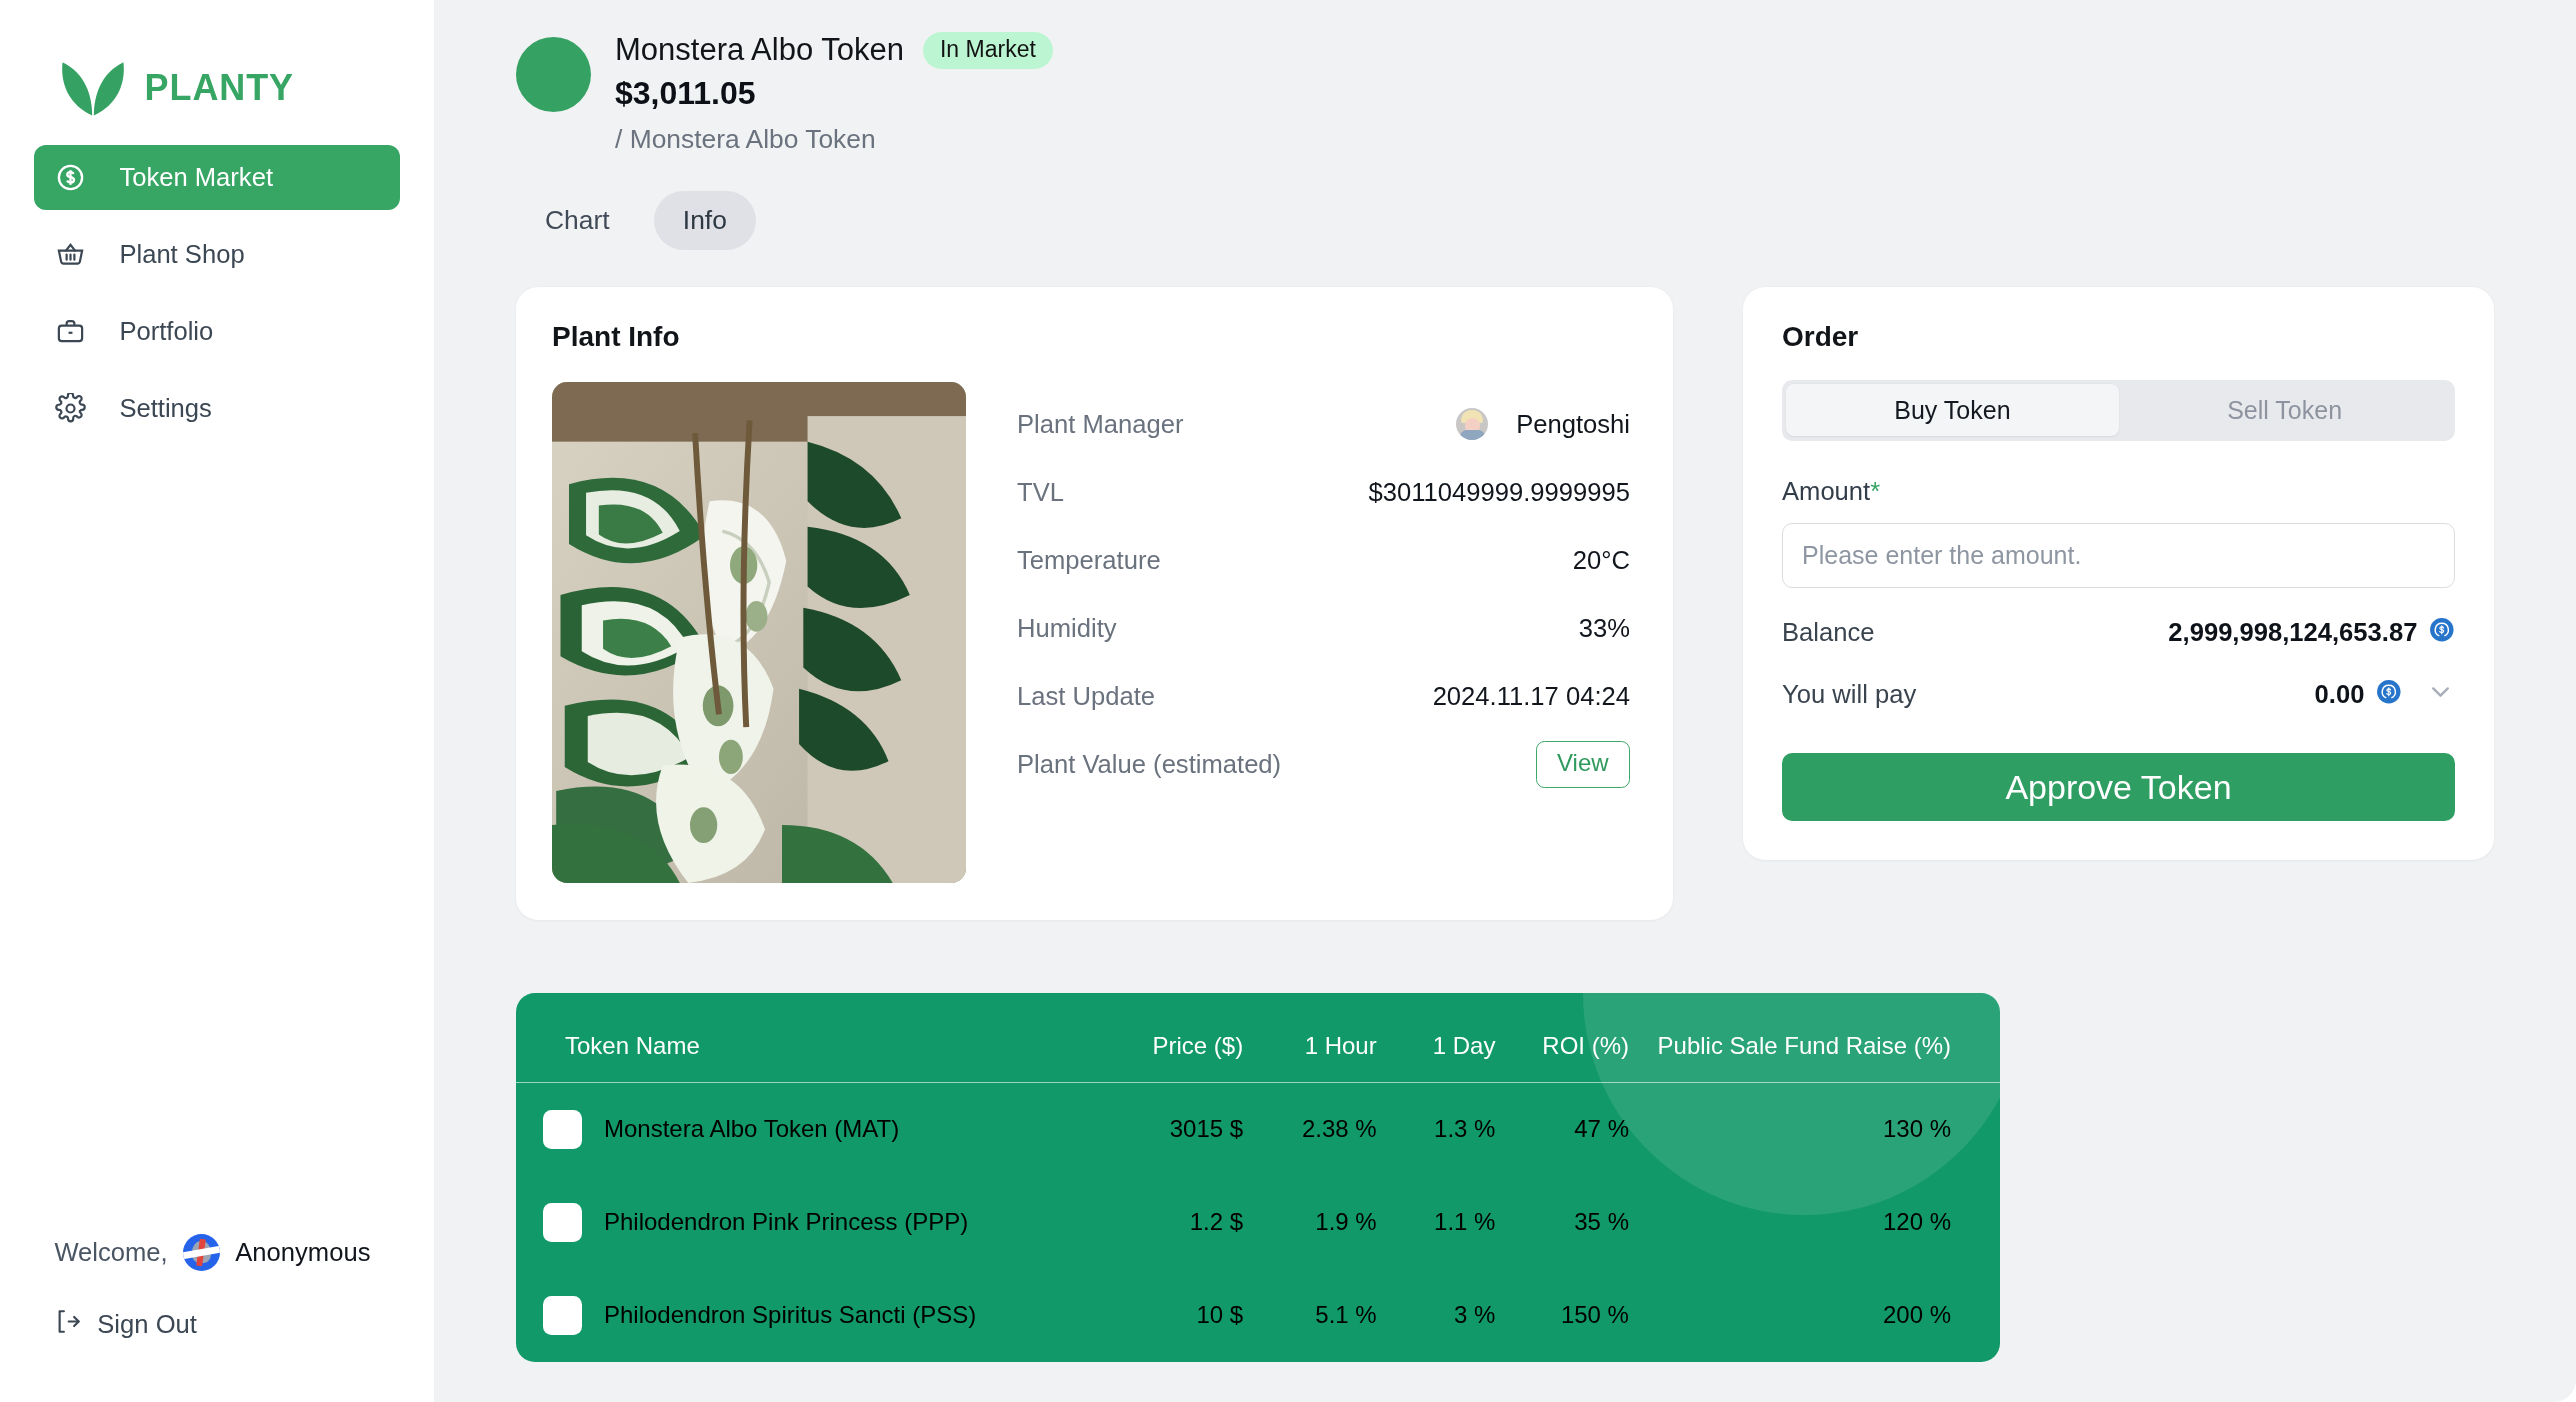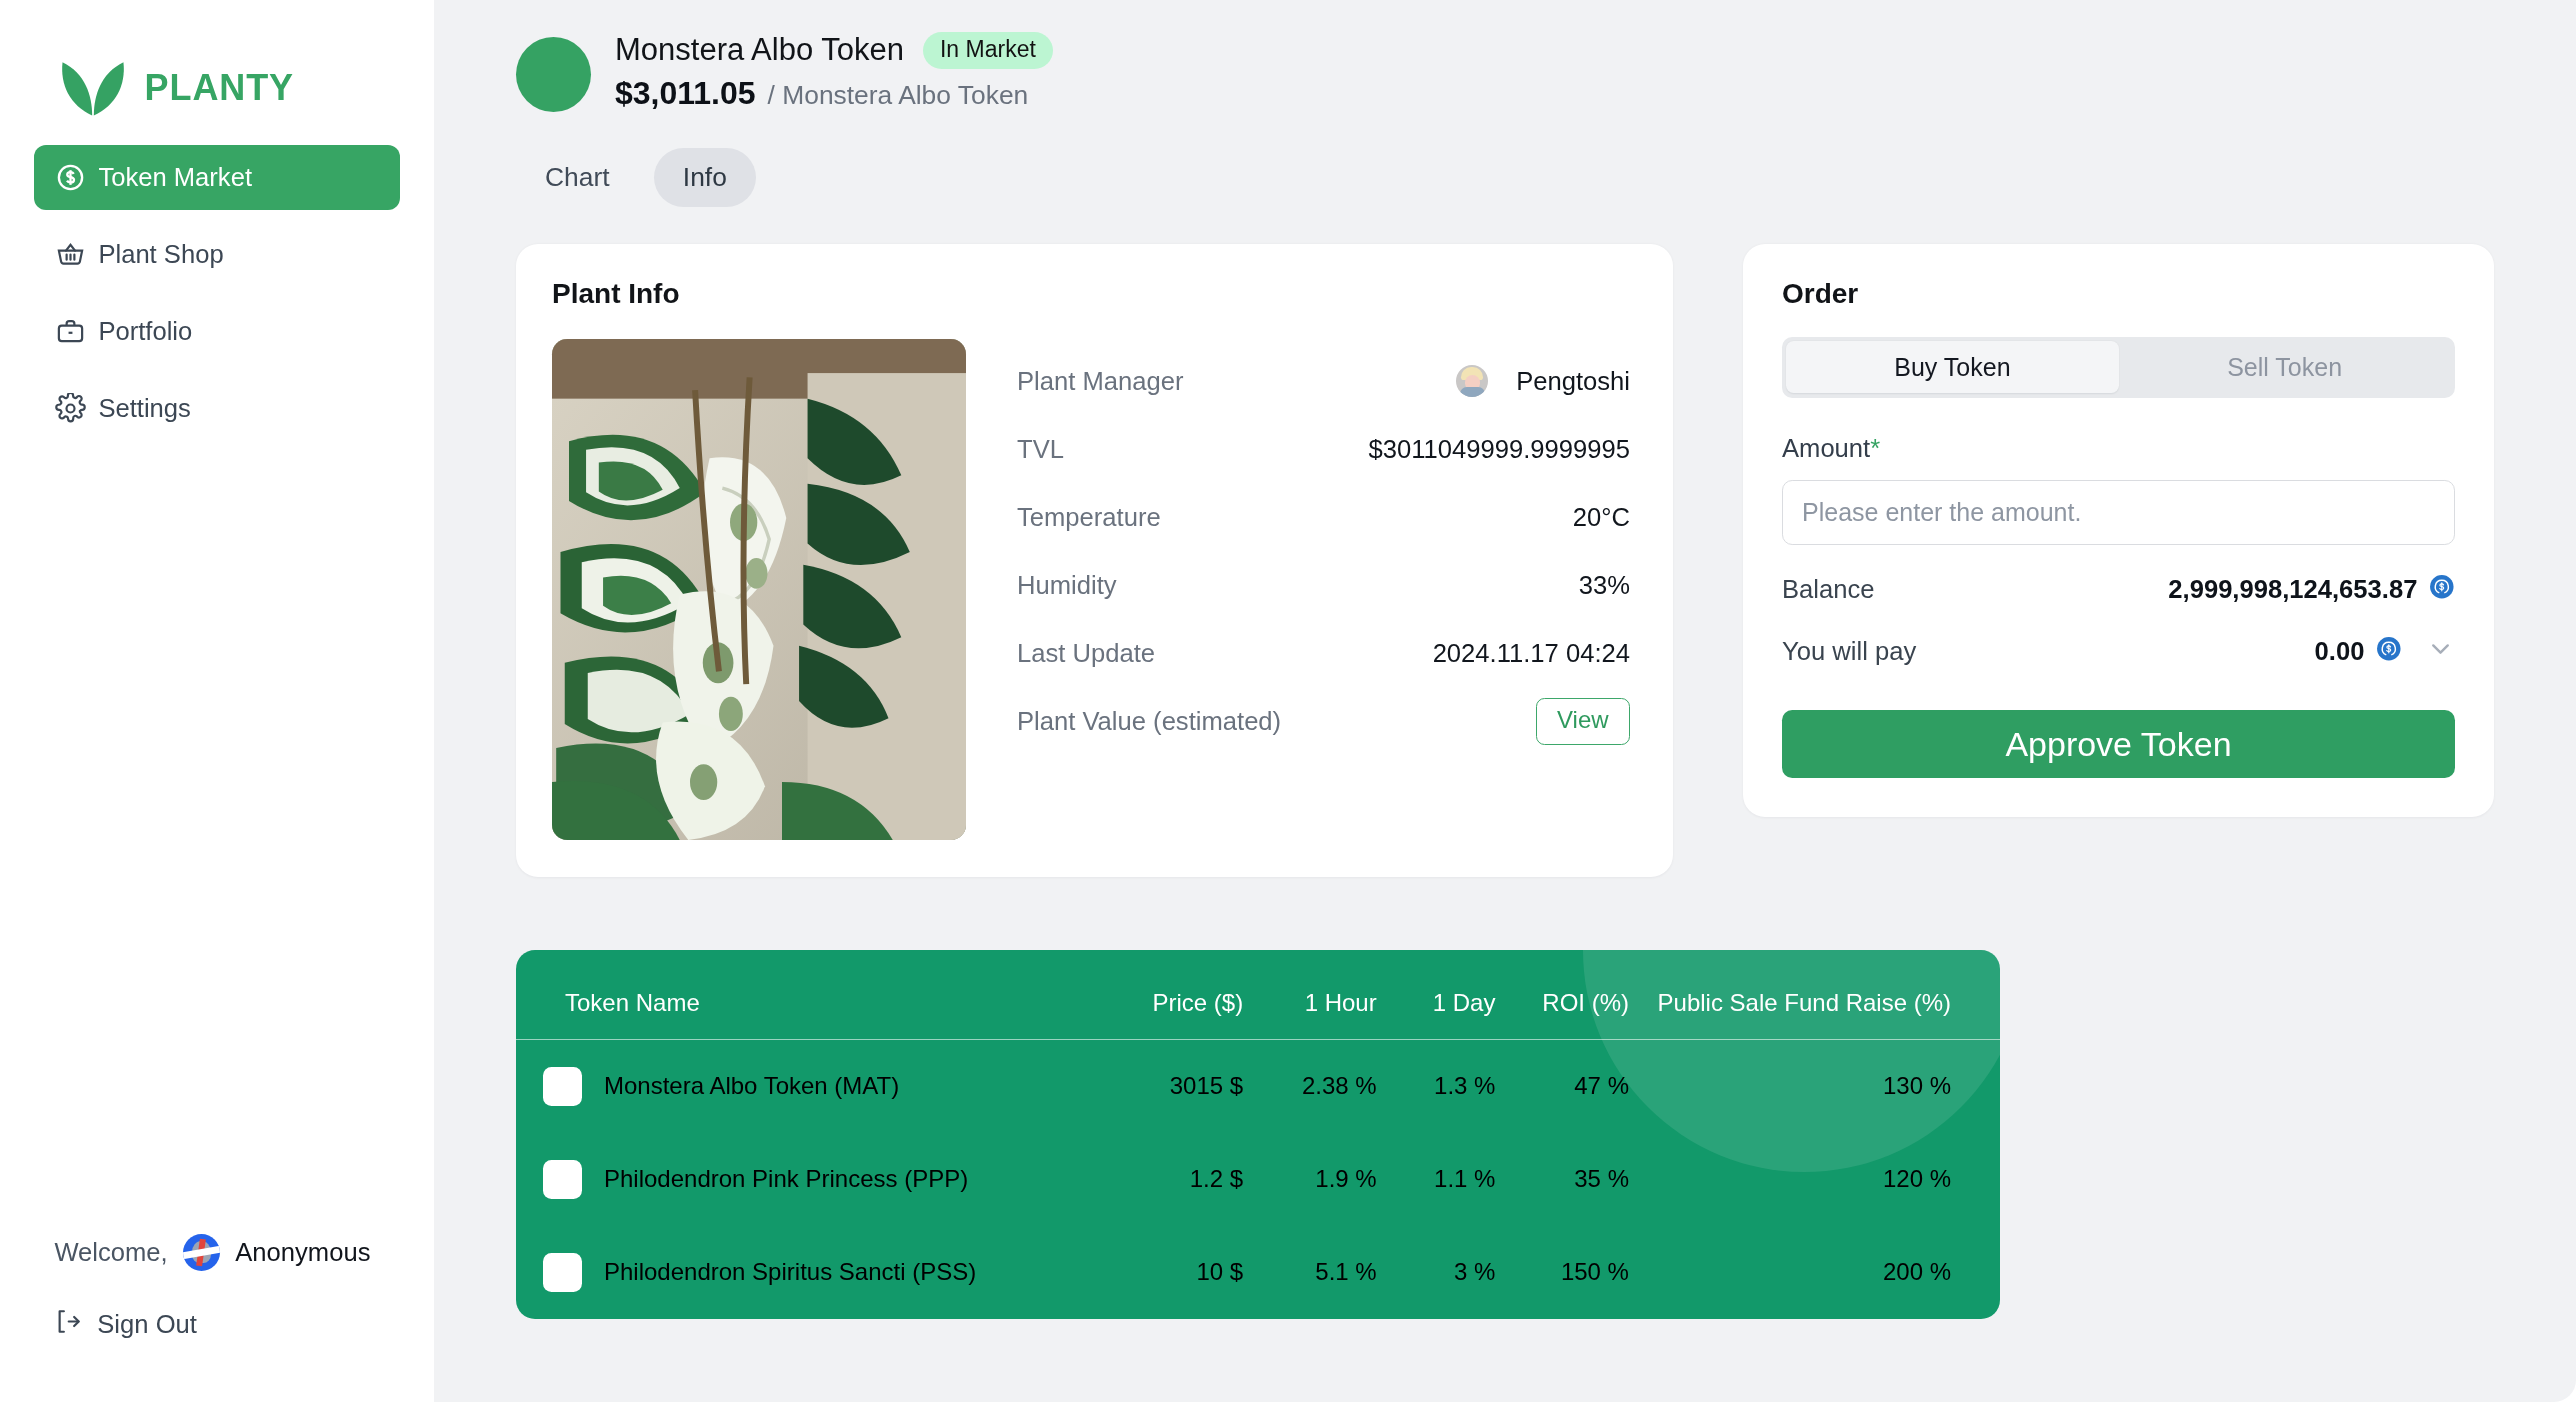--- a/index.html
+++ b/index.html
@@ -40,21 +40,21 @@
   .brand-name {
     font-size: 36px;
     font-weight: 700;
     color: #37A564;
     letter-spacing: 0.9px;
   }
   .nav { margin-top: 8.5px; display: flex; flex-direction: column; gap: 12px; }
   .nav-item {
     display: flex;
     align-items: center;
-    gap: 12px;
+    gap: 33px;
     height: 65px;
     padding: 0 20.4px;
     border-radius: 12px;
     color: #3C4754;
     font-size: 25.6px;
     cursor: pointer;
   }
   .nav-item .nav-ico { width: 32px; height: 32px; flex: 0 0 32px; display:flex; align-items:center; justify-content:center; }
   .nav-item.active {
     background: #37A564;
@@ -123,21 +123,21 @@
   }
   .head-text { display: flex; flex-direction: column; gap: 6.8px; }
   .head-line1 { display: flex; align-items: center; gap: 19px; }
   .token-title { font-size: 31px; color: #111418; }
   .badge {
     background: #BCF5D2; color: #121212;
     font-size: 23px; border-radius: 19px;
     padding: 6px 17px 7.7px 17px;
     line-height: 1;
   }
-  .head-line2 { display: flex; align-items: baseline; gap: 12px; }
+  .head-line2 { display: flex; align-items: baseline; gap: 12px; flex-direction: column; }
   .token-price { font-size: 32px; font-weight: 700; color: #0D1117; }
   .token-pair { font-size: 26.4px; color: #6A727E; }
 
   .tabs {
     display: flex;
     align-items: center;
     gap: 15.3px;
     padding: 36px 0 0 82px;
   }
   .tab {

